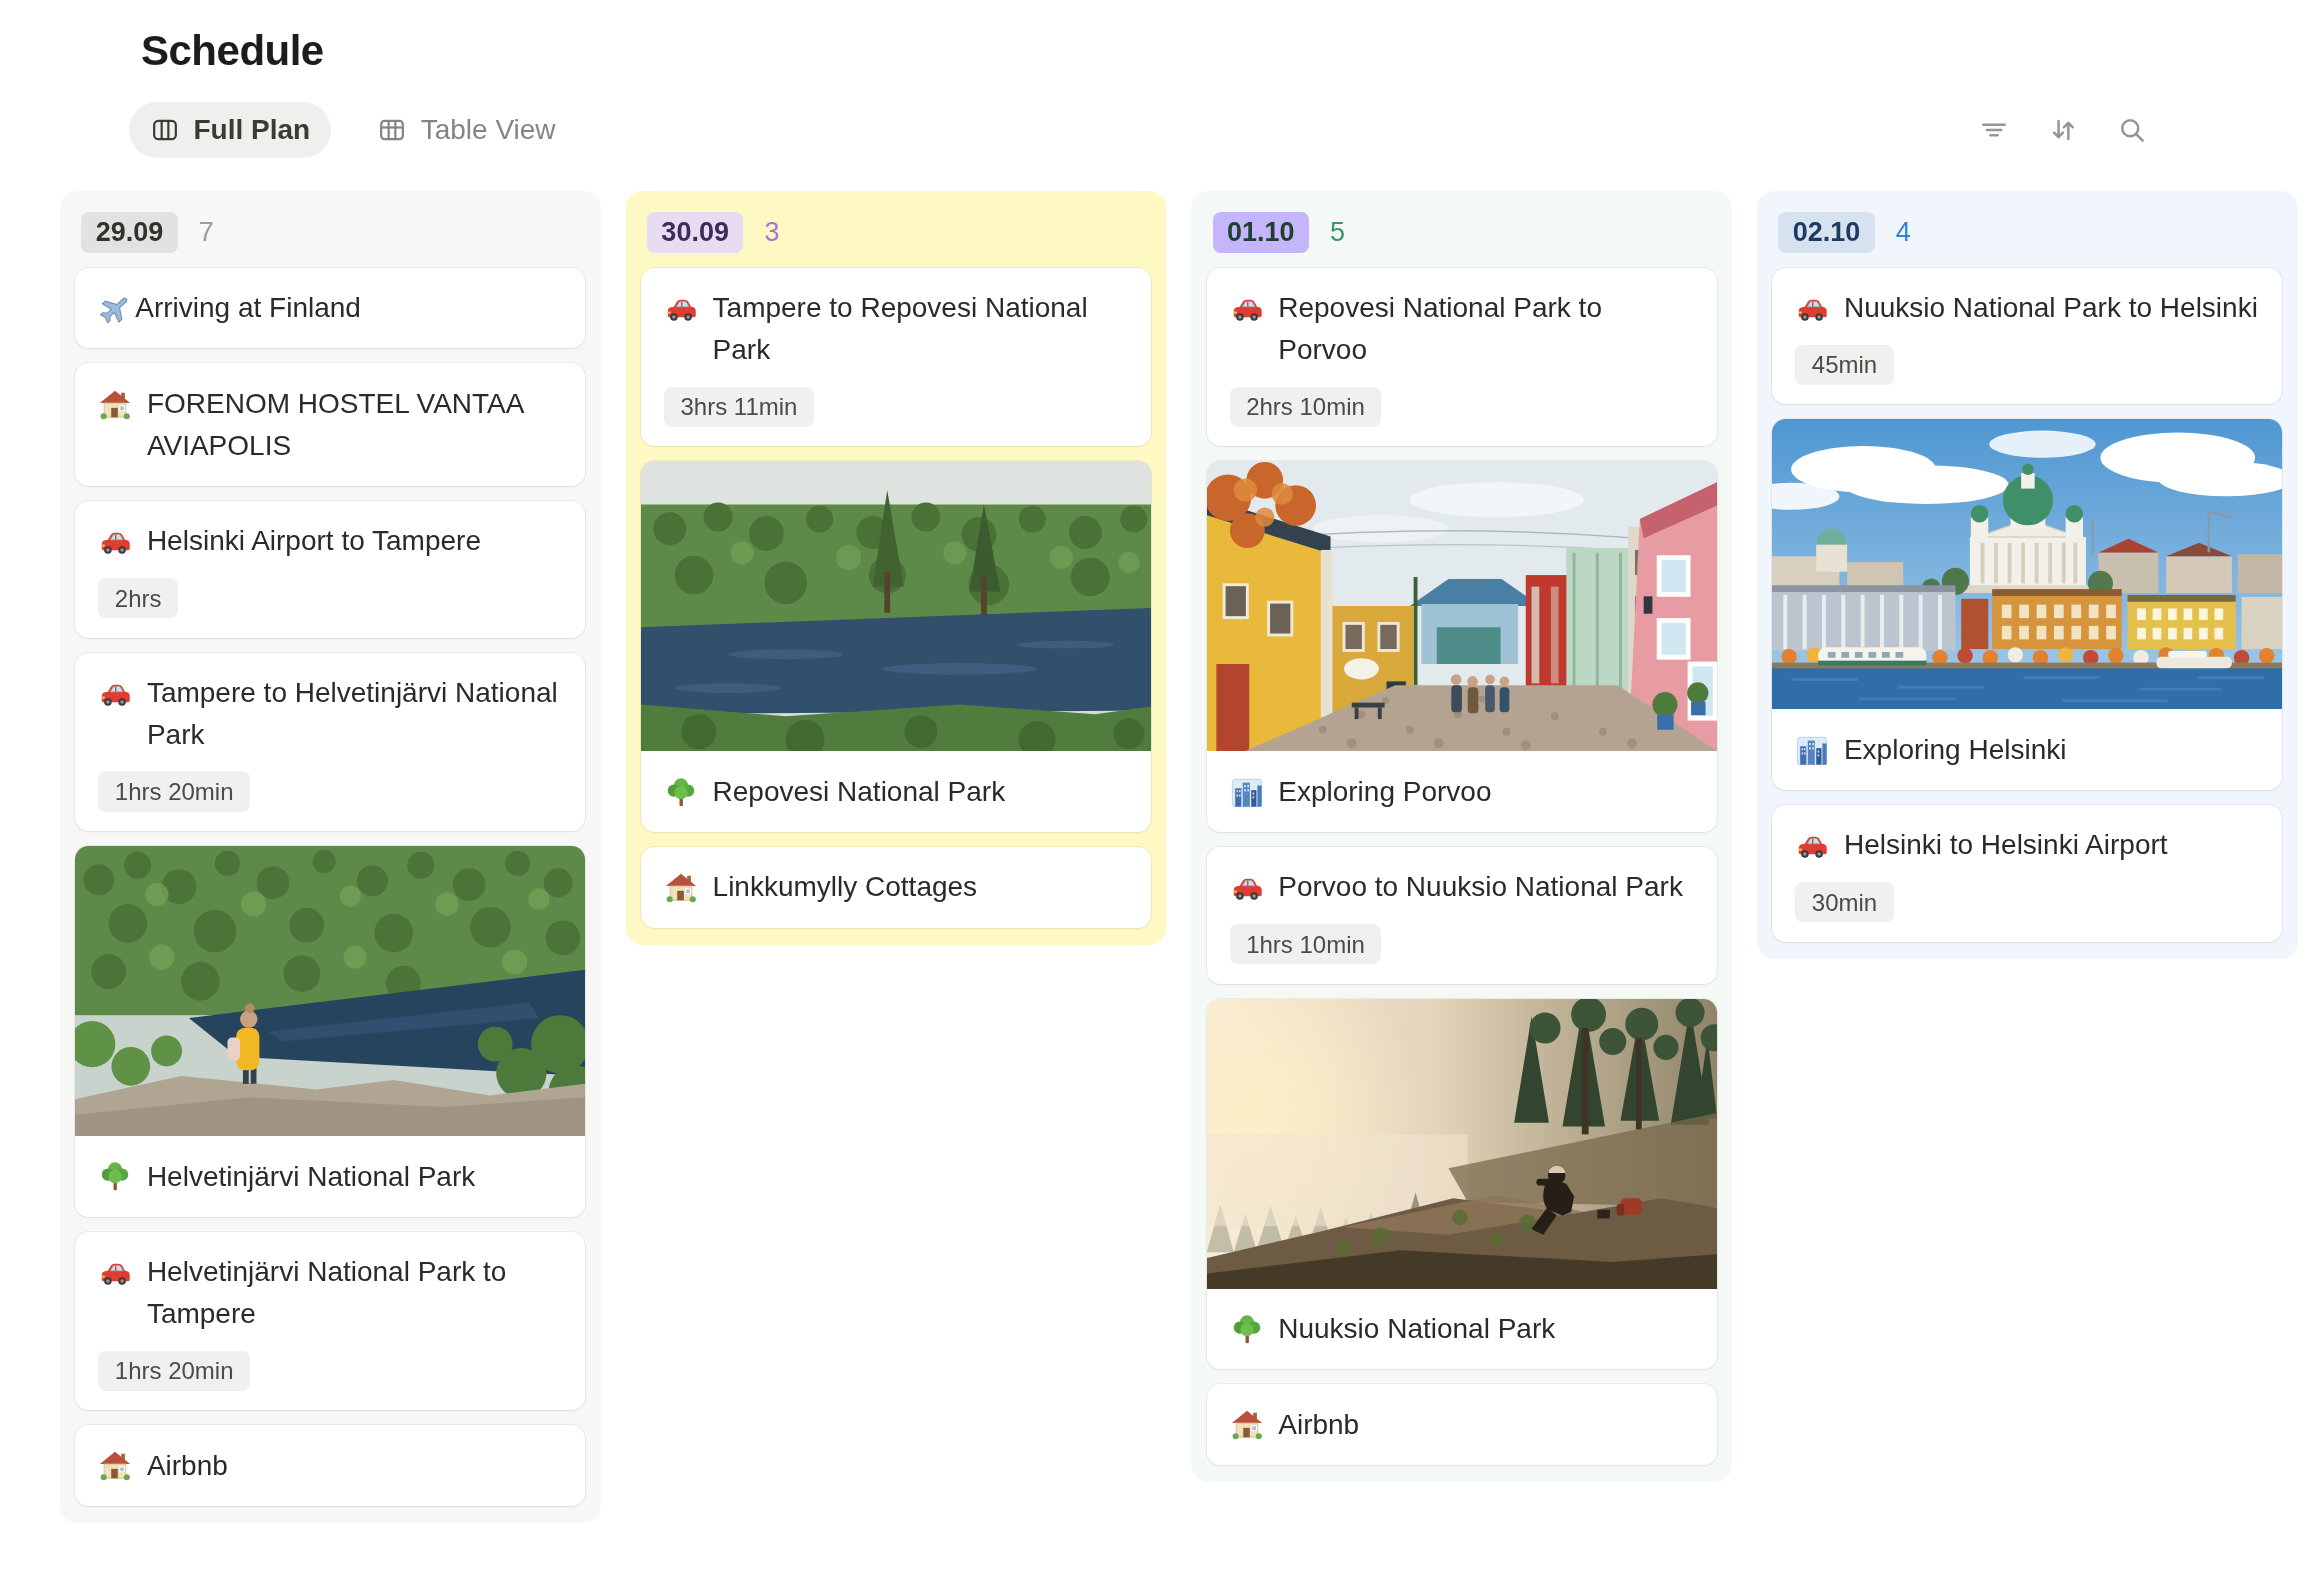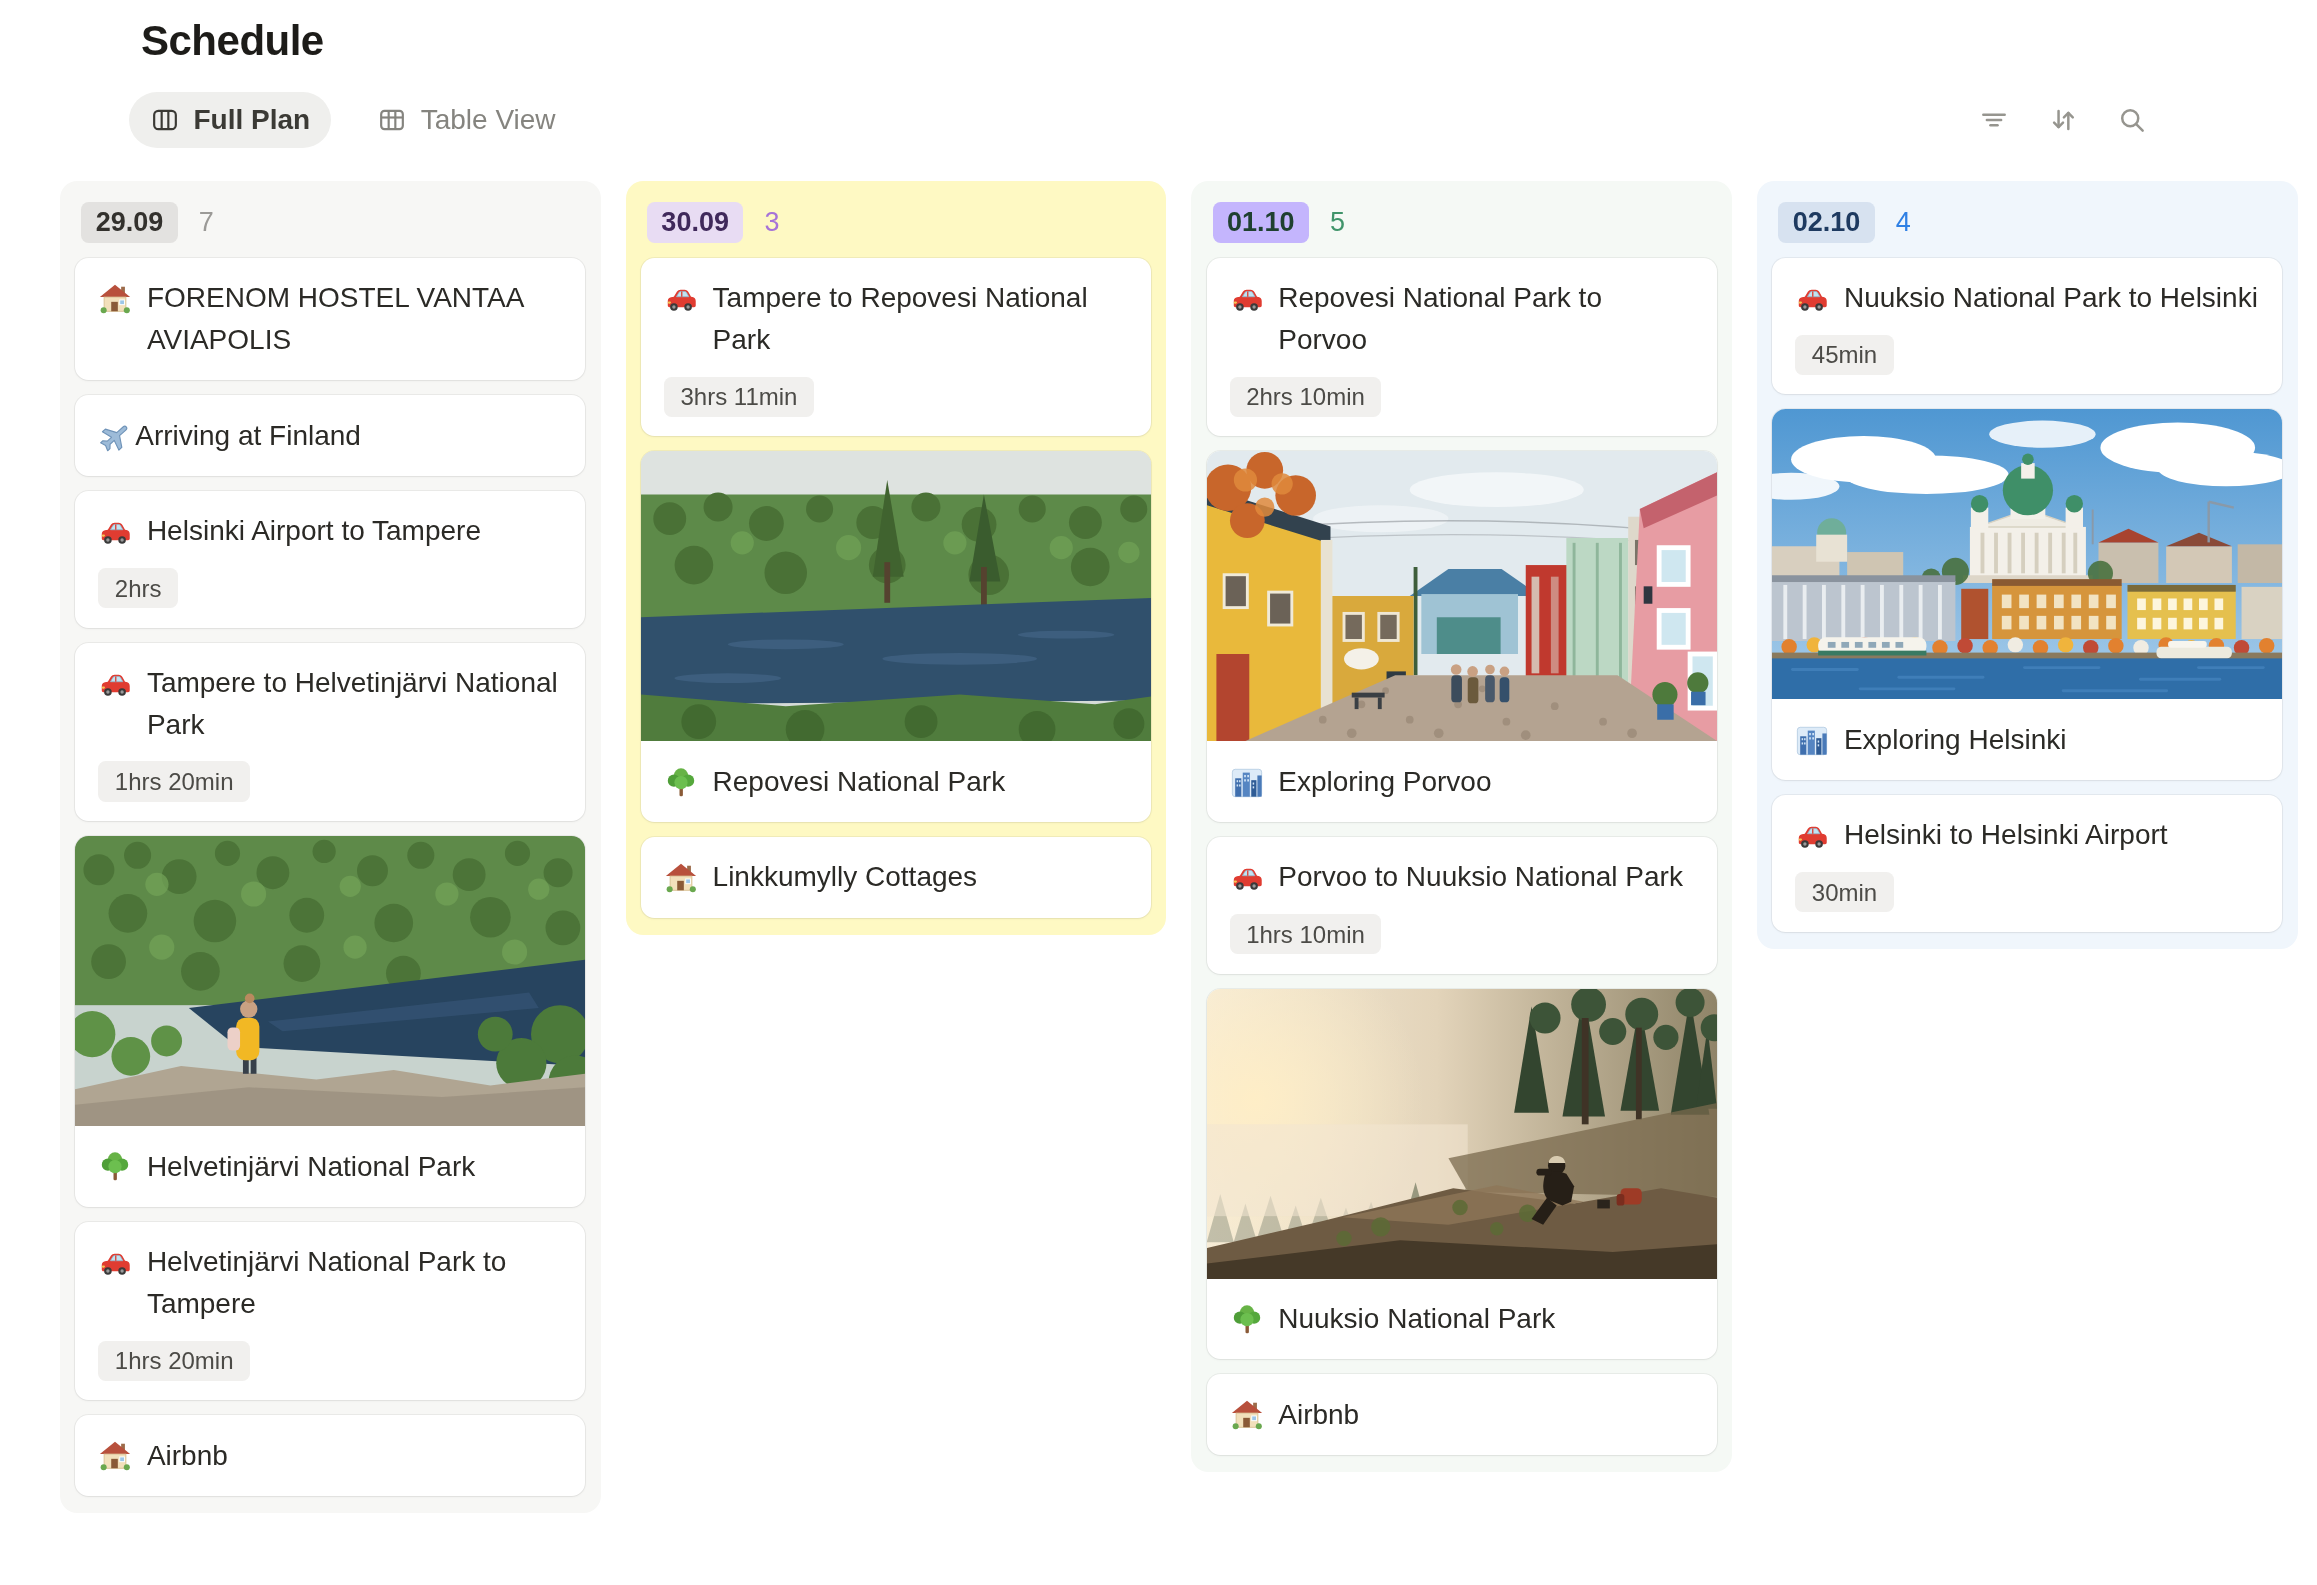--- a/index.html
+++ b/index.html
@@ -1,19 +1,19 @@
 <!DOCTYPE html>
 <html><head>
 <meta charset="utf-8">
 <style>
   * { margin:0; padding:0; box-sizing:border-box; }
   html,body { width:2317px; height:1585px; background:#ffffff; overflow:hidden;
               font-family:"Liberation Sans", sans-serif; color:#2b2a26; }
 
-  .page-header { padding-top:17px; }
+  .page-header { padding-top:27px; }
   h1.page-title { margin-left:141px; font-size:42px; font-weight:700; color:#1d1c19; letter-spacing:-0.5px; }
 
   .tabs-row { margin-top:25px; padding:0 169px 0 129px; display:flex; align-items:center; justify-content:space-between; height:60px; }
   .tabs { display:flex; align-items:center; gap:25px; }
   .tab { display:flex; align-items:center; gap:13.5px; border:none; background:transparent; cursor:pointer;
          font-family:inherit; font-size:28px; font-weight:500; color:#85847f; padding:11.6px 21px; border-radius:30px; }
   .tab.active { background:#efefed; color:#3b3a35; font-weight:600; }
   .tab .tab-icon { display:flex; color:inherit; }
   .tab svg { display:block; }
 
@@ -100,47 +100,47 @@
 </header>
 
 <main class="board">
     <section class="column" style="background: rgb(247, 247, 245);">
       <div class="col-header">
         <span class="date-badge" style="background: rgb(227, 226, 224); color: rgb(51, 49, 45);">29.09</span>
         <span class="col-count" style="color: rgb(155, 154, 151);">7</span>
       </div>
       <article class="card">
         <div class="card-body">
+          <div class="title-row flush">
+            <span class="emoji-wrap">
+              <svg viewBox="0 0 36 36">
+                <g transform="rotate(-42 18 18)">
+                  <path d="M34 18c0 1.3-1.1 2.2-2.6 2.2H22.5L16 31h-4.2l3.2-10.8H9l-3.2 3.4H2.5l2.1-5.6-2.1-5.6h3.3L9 15.8h6L11.8 5H16l6.5 10.8h8.9c1.5 0 2.6.9 2.6 2.2z" fill="#9dbbd8" stroke="#6f93b8" stroke-width="1.2" stroke-linejoin="round"></path>
+                </g>
+              </svg>
+            </span>
+            <span class="card-title">Arriving at Finland</span>
+          </div>
+        </div>
+      </article>
+      <article class="card">
+        <div class="card-body">
           <div class="title-row">
             <span class="emoji-wrap">
               <svg viewBox="0 0 36 36">
                 <rect x="24.5" y="5" width="4" height="7" fill="#9c6b4a"></rect>
                 <polygon points="18,3 34,16 2,16" fill="#b8503c"></polygon>
                 <rect x="6.5" y="16" width="23" height="15" fill="#f2e0bb" stroke="#d9c193" stroke-width="1"></rect>
                 <rect x="14" y="21" width="7" height="10" fill="#8a5a37"></rect>
                 <rect x="23" y="19" width="5" height="5" fill="#9cc6e8" stroke="#ffffff" stroke-width="1"></rect>
                 <circle cx="6" cy="30" r="3.2" fill="#6aa84f"></circle>
                 <circle cx="30.5" cy="30" r="3.2" fill="#6aa84f"></circle>
               </svg>
             </span>
             <span class="card-title">FORENOM HOSTEL VANTAA AVIAPOLIS</span>
-          </div>
-        </div>
-      </article>
-      <article class="card">
-        <div class="card-body">
-          <div class="title-row flush">
-            <span class="emoji-wrap">
-              <svg viewBox="0 0 36 36">
-                <g transform="rotate(-42 18 18)">
-                  <path d="M34 18c0 1.3-1.1 2.2-2.6 2.2H22.5L16 31h-4.2l3.2-10.8H9l-3.2 3.4H2.5l2.1-5.6-2.1-5.6h3.3L9 15.8h6L11.8 5H16l6.5 10.8h8.9c1.5 0 2.6.9 2.6 2.2z" fill="#9dbbd8" stroke="#6f93b8" stroke-width="1.2" stroke-linejoin="round"></path>
-                </g>
-              </svg>
-            </span>
-            <span class="card-title">Arriving at Finland</span>
           </div>
         </div>
       </article>
       <article class="card">
         <div class="card-body">
           <div class="title-row">
             <span class="emoji-wrap">
               <svg viewBox="0 0 36 36">
                 <path d="M4 25v-5c0-2 1.4-3.4 3.4-3.8l3-.6 3.2-5.2C14.6 9 16 8.2 17.6 8.2h4.2c1.8 0 3.4 1 4.2 2.6l2.6 4.8 1.6.4c2 .5 3.4 2 3.4 4v5c0 1-.8 1.8-1.8 1.8H5.8C4.8 26.8 4 26 4 25z" fill="#e03c31"></path>
                 <path d="M13.2 15.6l2.6-4.4c.5-.8 1.3-1.2 2.2-1.2h3.6c1 0 1.9.5 2.4 1.4l2.3 4.2z" fill="#bfe3f2" stroke="#8fb8d0" stroke-width="0.8"></path>

